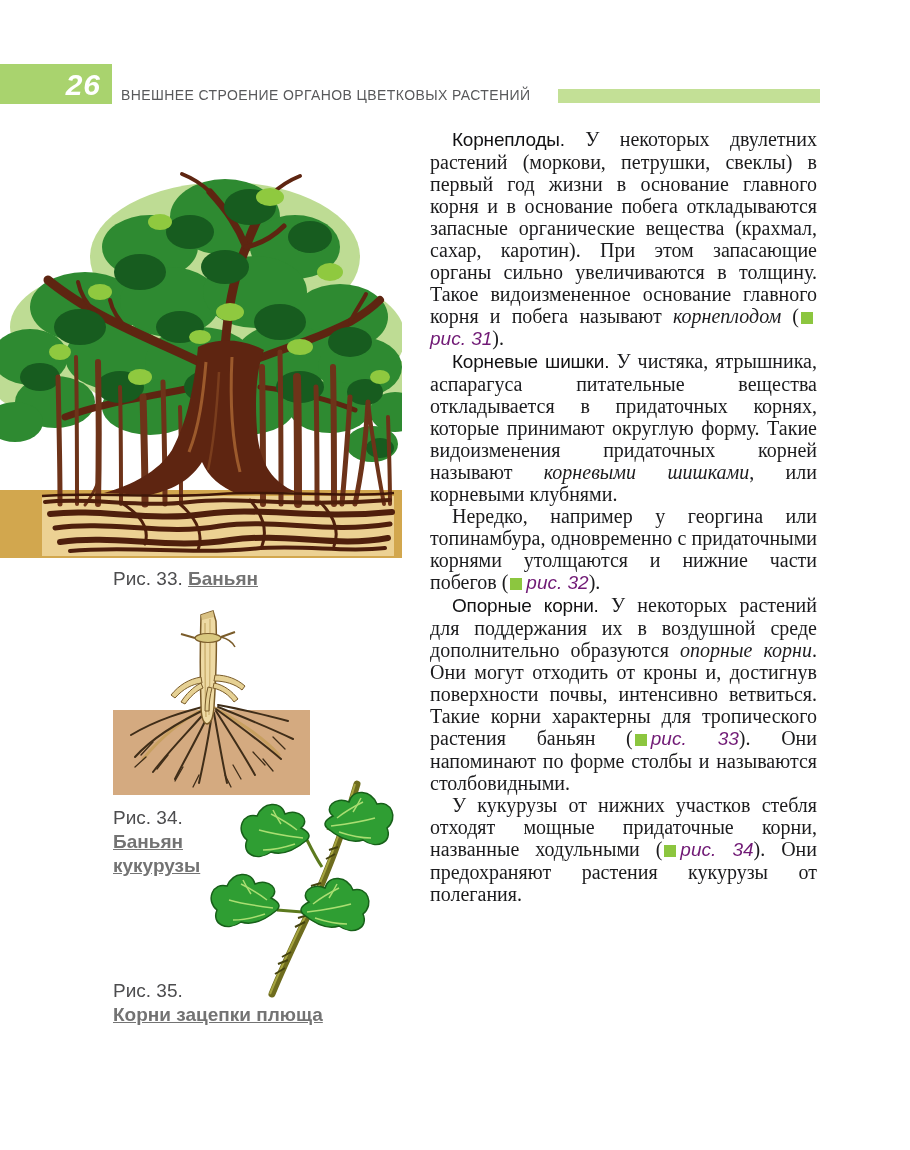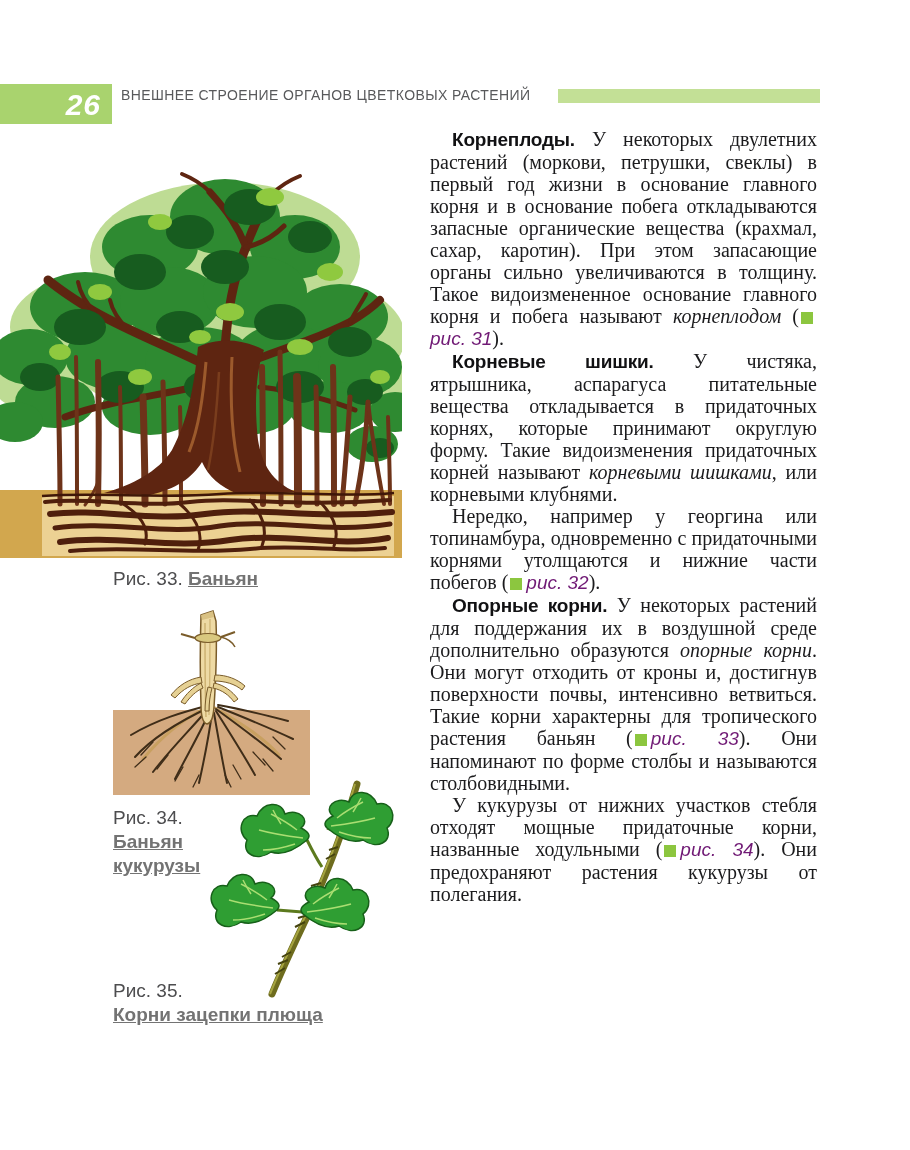--- a/index.html
+++ b/index.html
@@ -6,21 +6,21 @@
   body {
     width:910px; height:1150px; position:relative; overflow:hidden;
     background:#ffffff;
     font-family:"Liberation Sans", sans-serif;
   }
   
   .page-num-block {
     position:absolute; left:0; top:64px; width:112px; height:40px;
     background:var(--header-green,#a9d36e);
     display:flex; justify-content:flex-end; align-items:flex-end;
-    padding:0 11px 5px 0; box-sizing:border-box;margin-top:20px;
+    padding:0 11px 5px 0; box-sizing:border-box;
   }
   .page-num {
     font-family:"Liberation Sans", sans-serif;
     font-style:italic; font-weight:700; font-size:30px; line-height:28px;
     color:#ffffff; letter-spacing:1px;
   }
   .header-title {
     position:absolute; left:121px; top:88px;
     font-size:14px; line-height:15px; color:var(--title-gray,#58595b);
     letter-spacing:0.4px; white-space:nowrap;
@@ -40,21 +40,21 @@
   .cap-line { display:block; }
   
   .article { position:absolute; left:430px; top:128px; width:387px; }
   .article p {
     margin:0; text-indent:22px; text-align:justify;
     font-family:"Liberation Serif","DejaVu Serif", serif;
     font-size:20px; line-height:22px; color:var(--text-black,#1b1b1d);
   }
   .article p.justify-last { text-align-last:justify; }
   .p-head {
-    font-family:"Liberation Sans", sans-serif; font-weight:700;
+    font-family:"Liberation Sans", sans-serif; font-weight:400;
     font-size:19px; color:#111113; letter-spacing:-0.2px;
   }
   .p-italic { font-style:italic; }
   .figsq {
     display:inline-block; width:12px; height:12px;
     background:var(--figref-green,#8cc63f);
     margin:0 4px 0 2px; vertical-align:-1px;
   }
   .figref {
     font-family:"Liberation Sans", sans-serif; font-size:19px; color:#701a75;font-style:italic;

